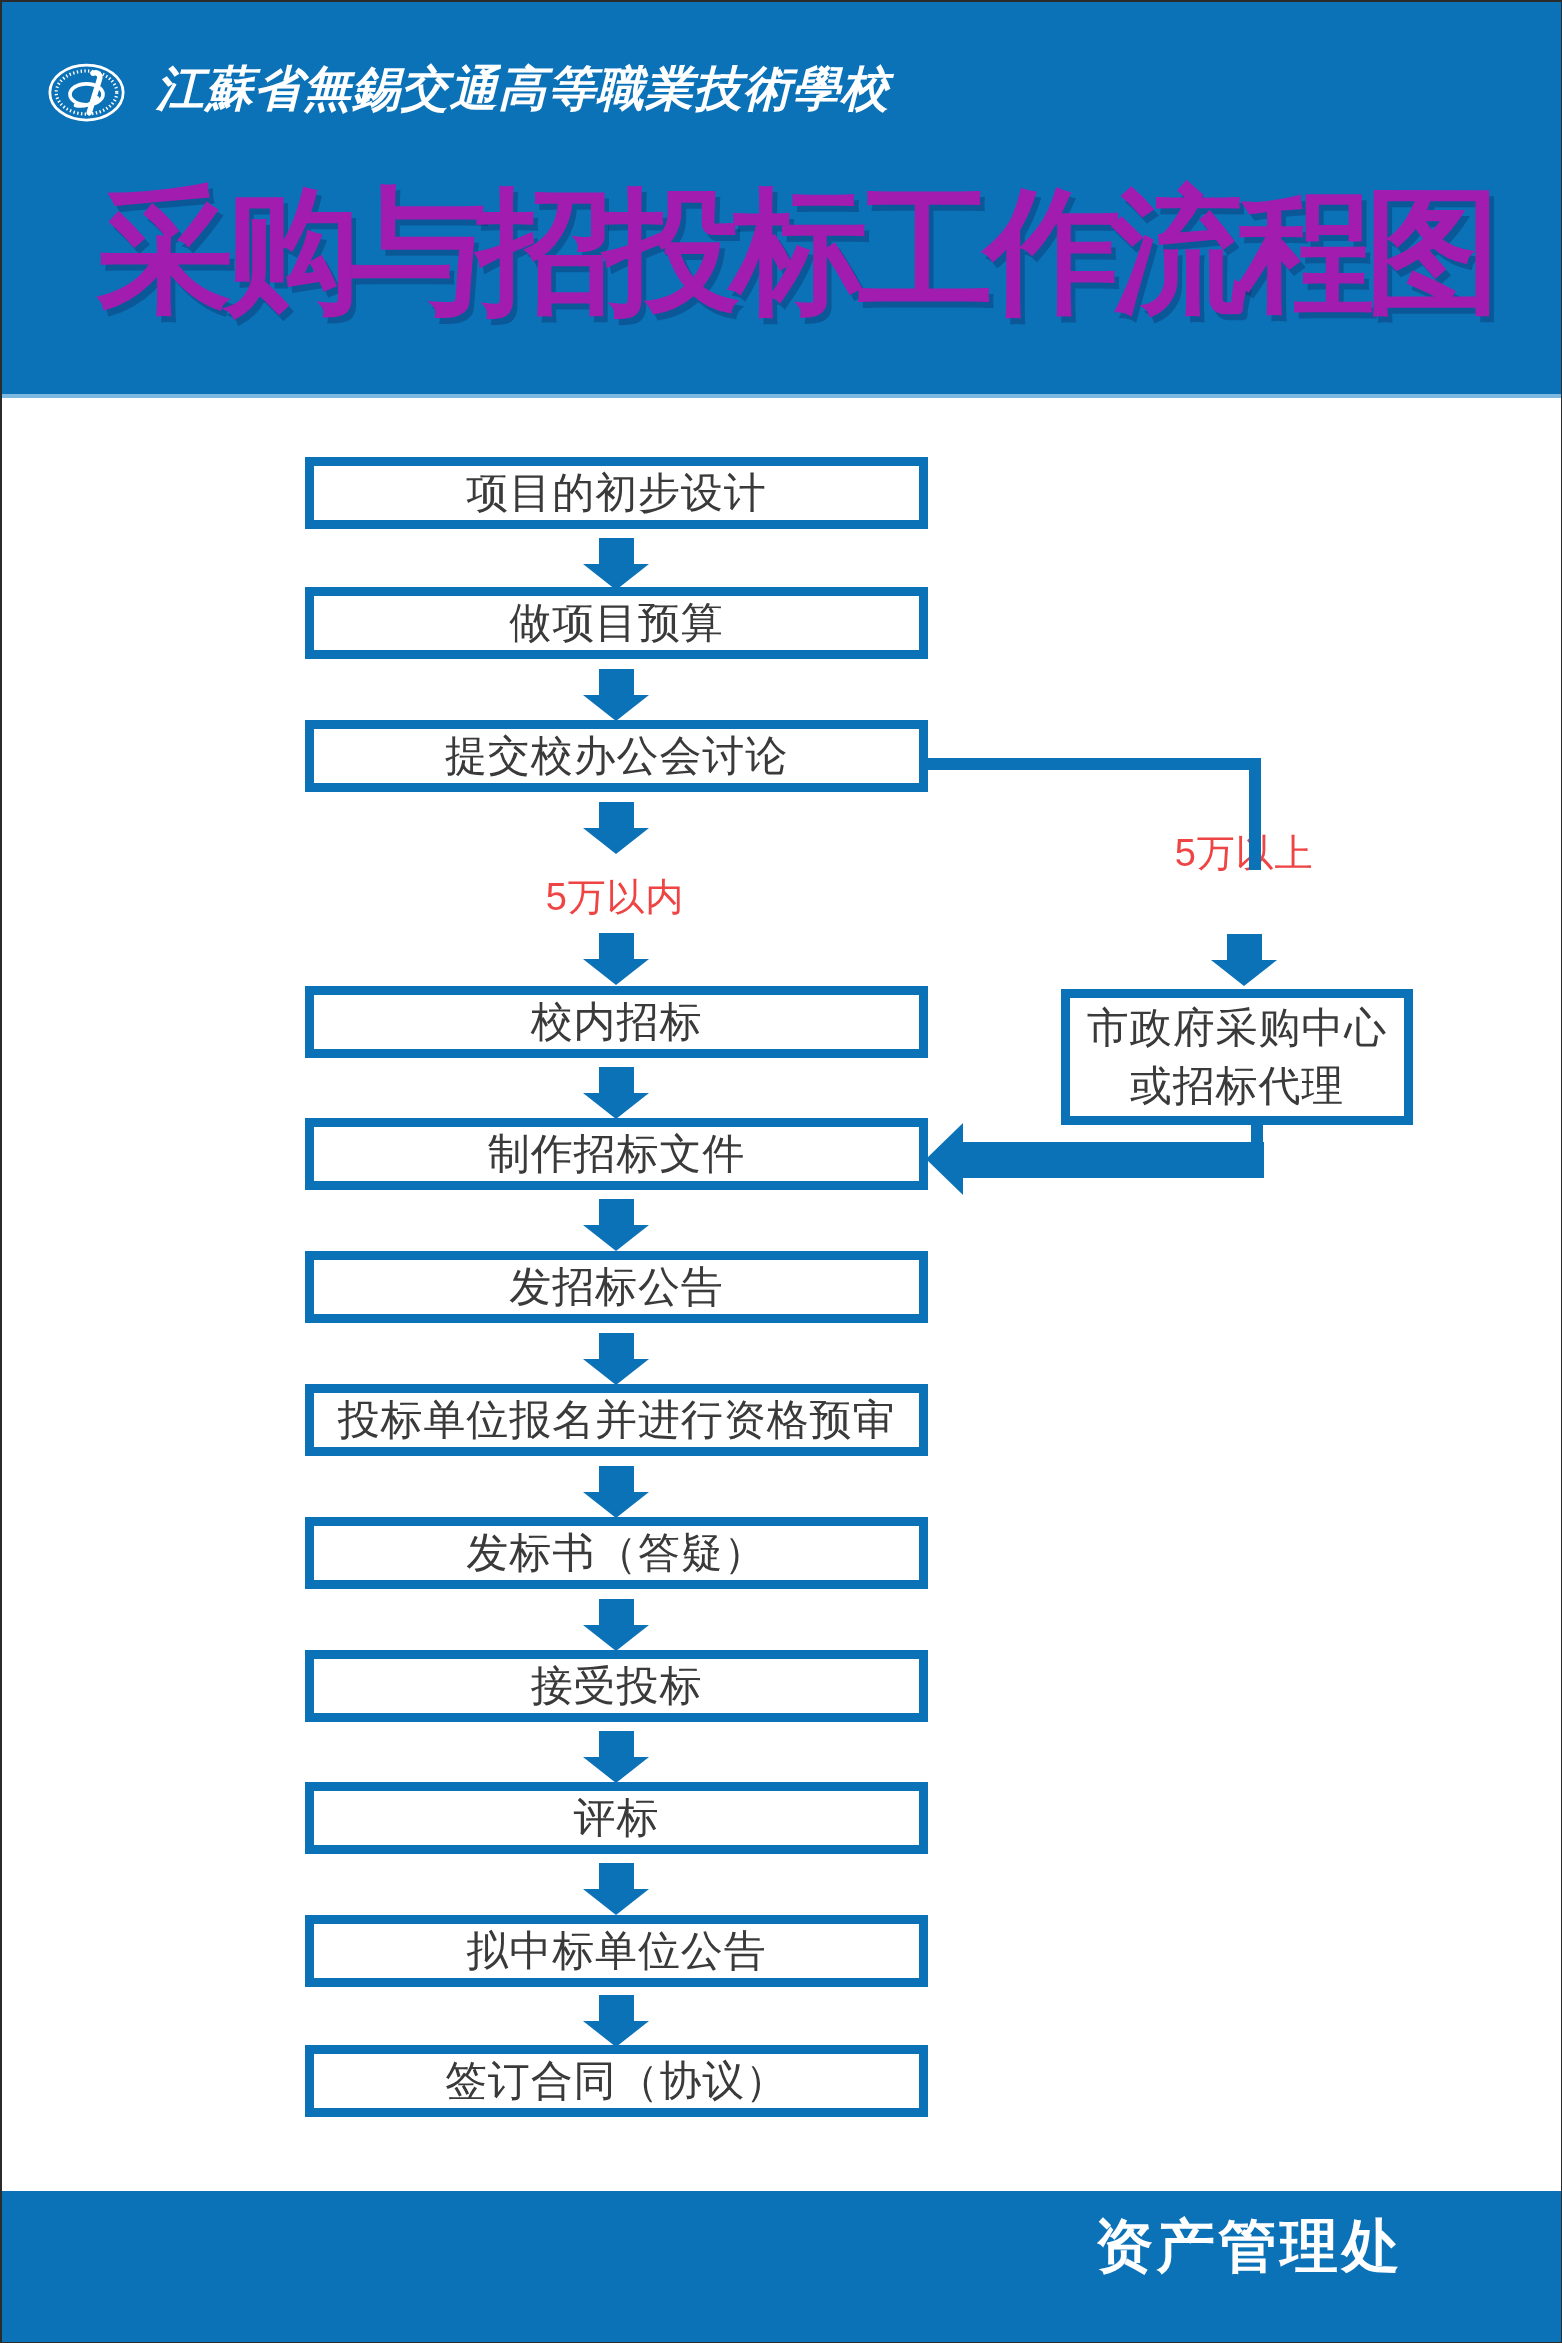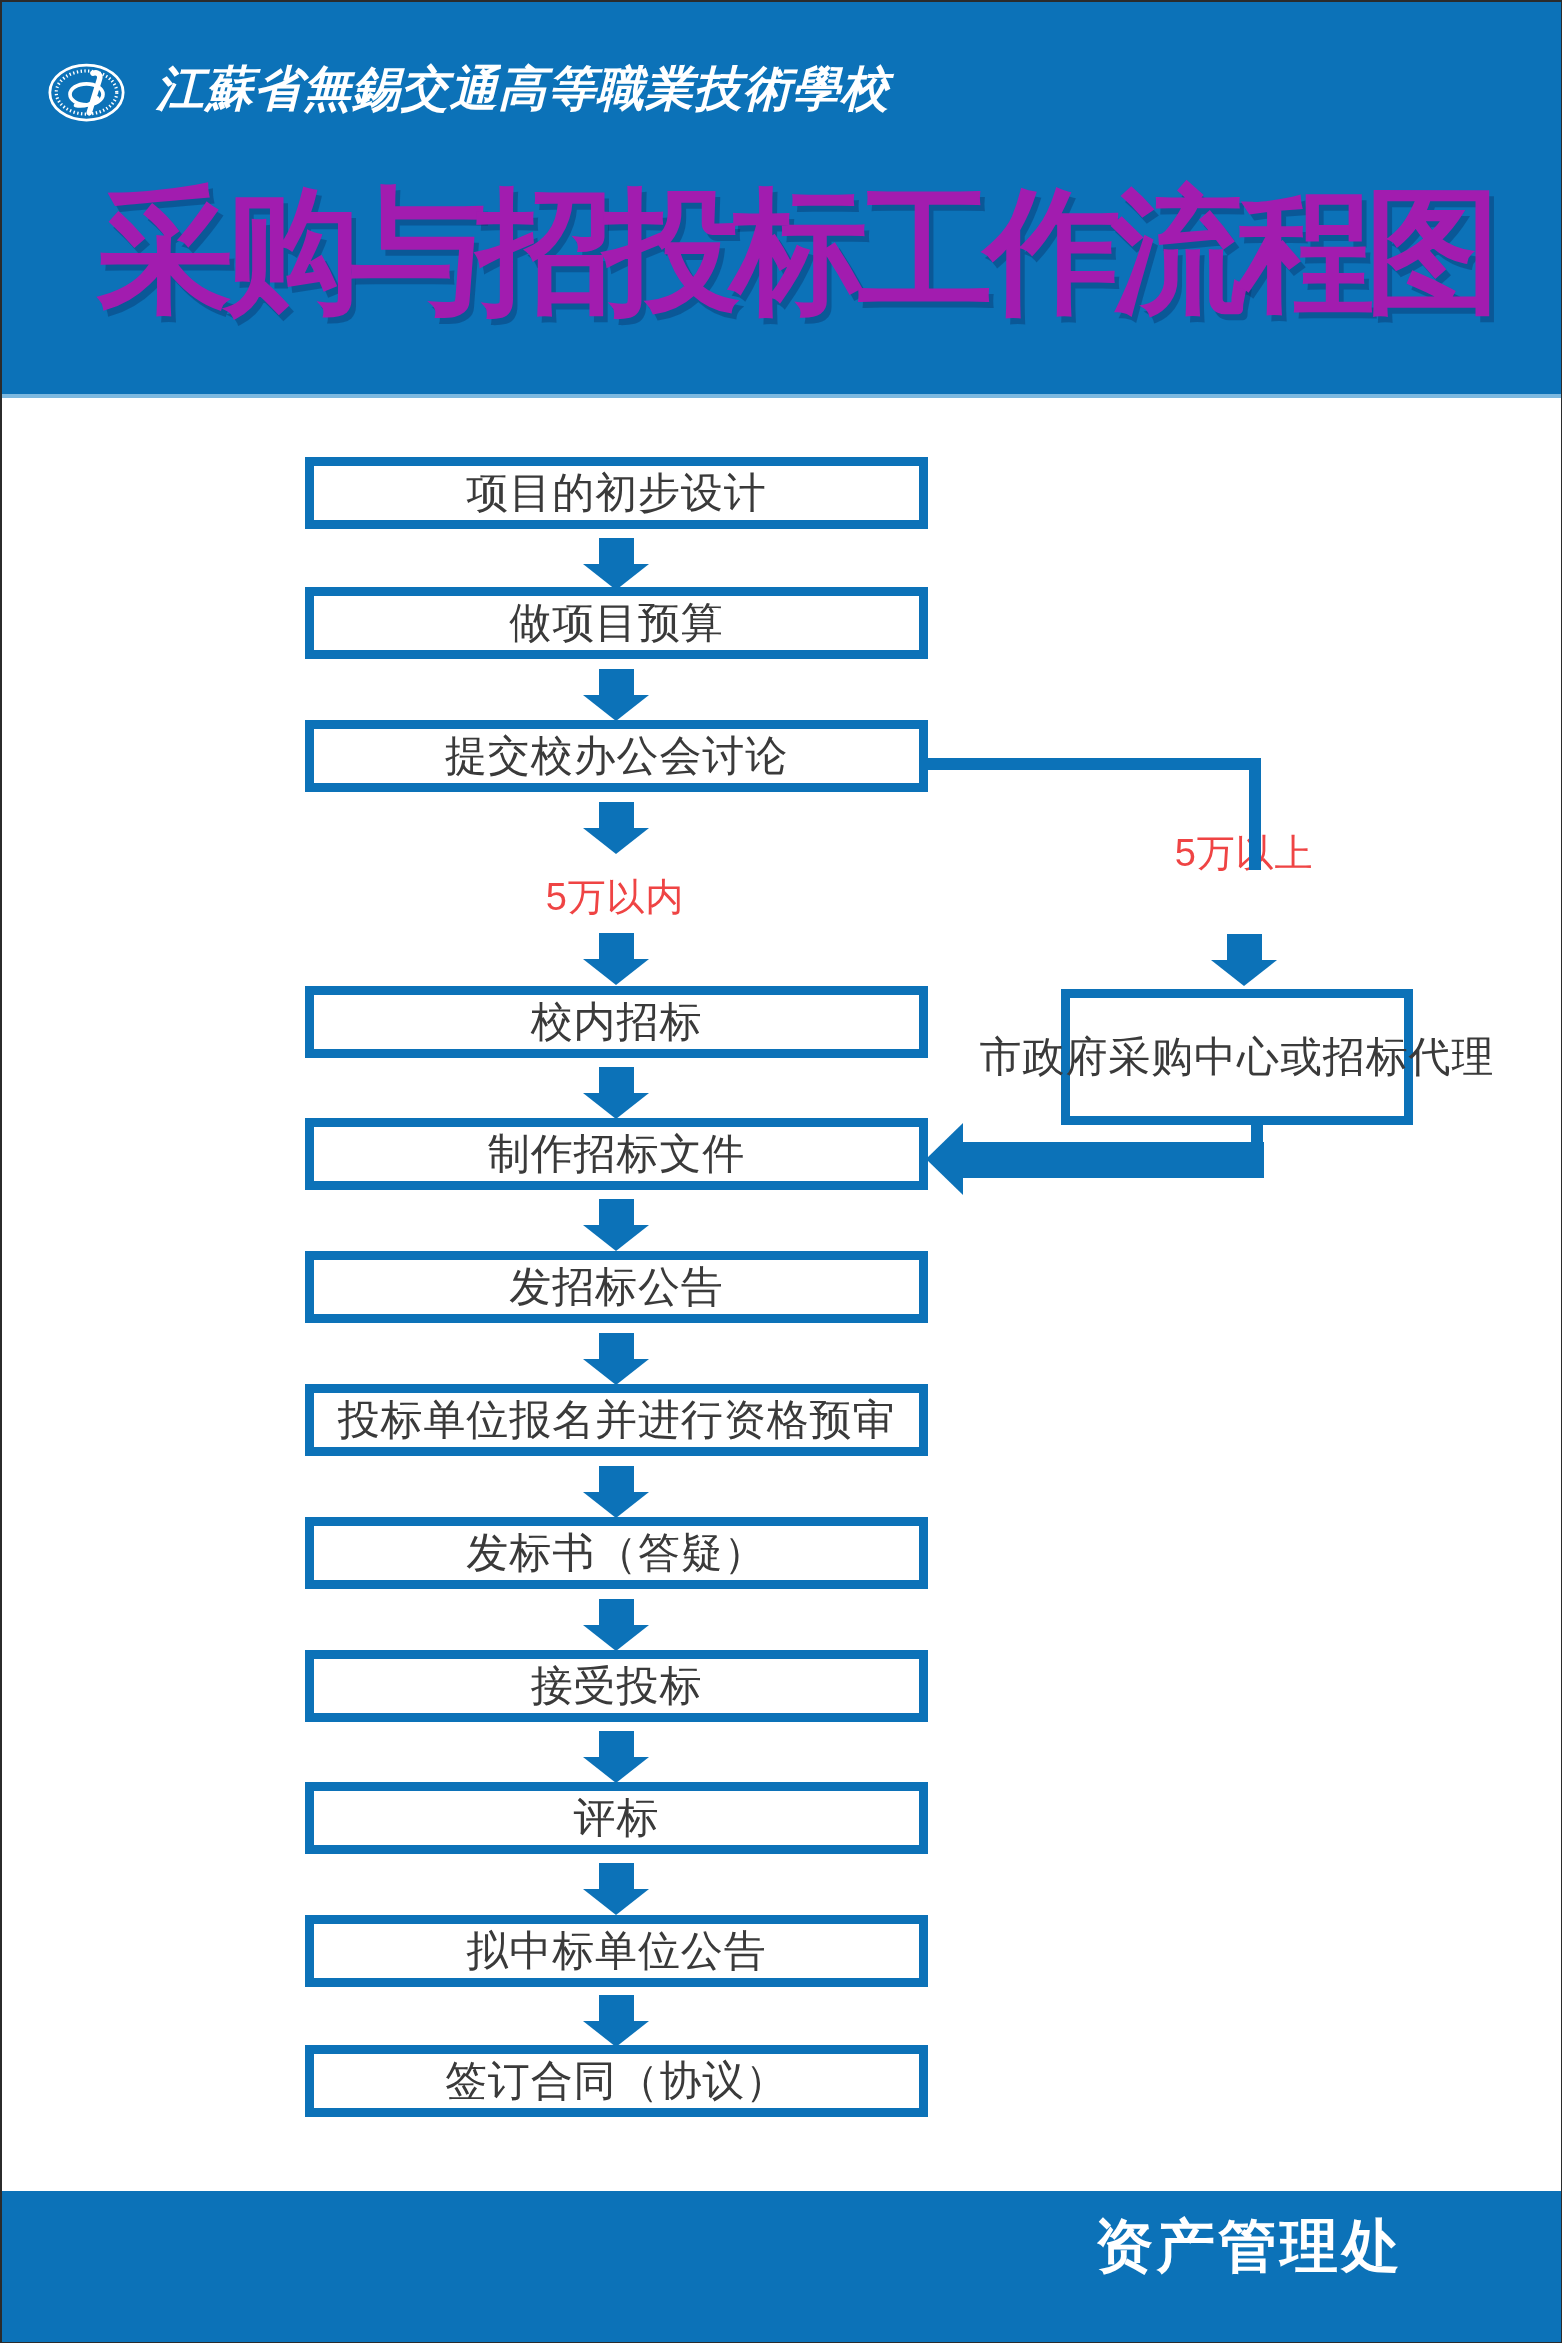--- a/index.html
+++ b/index.html
@@ -30,21 +30,21 @@
     font-family:"Liberation Serif",serif;font-weight:bold;
     font-size:58px;color:#ffffff;letter-spacing:3.7px;white-space:nowrap;
   }
   
   .box{
     position:absolute;left:303px;width:623px;height:72px;background:#ffffff;
     border:9.2px solid #0c72b8;box-sizing:border-box;
     display:flex;align-items:center;justify-content:center;
   }
   .box-text{font-size:42px;color:#3a3a3a;letter-spacing:0.9px;white-space:nowrap;}
-  .box.agency{left:1059px;top:987px;width:352px;height:136px;flex-direction:row;}
+  .box.agency{left:1059px;top:987px;width:352px;height:136px;flex-direction:column;}
   .box.agency .box-text{line-height:1.38;}
   .branch-label{
     position:absolute;transform:translateX(-50%);
     font-size:38px;color:#ef4444;white-space:nowrap;letter-spacing:0.9px;
   }
   
   .varrow{position:absolute;transform:translateX(-50%);display:flex;flex-direction:column;align-items:center;}
   .varrow .stem{display:block;width:35px;height:26px;background:#0c72b8;}
   .varrow .head{display:block;width:0;height:0;border-left:33px solid transparent;border-right:33px solid transparent;border-top:26px solid #0c72b8;}
   

